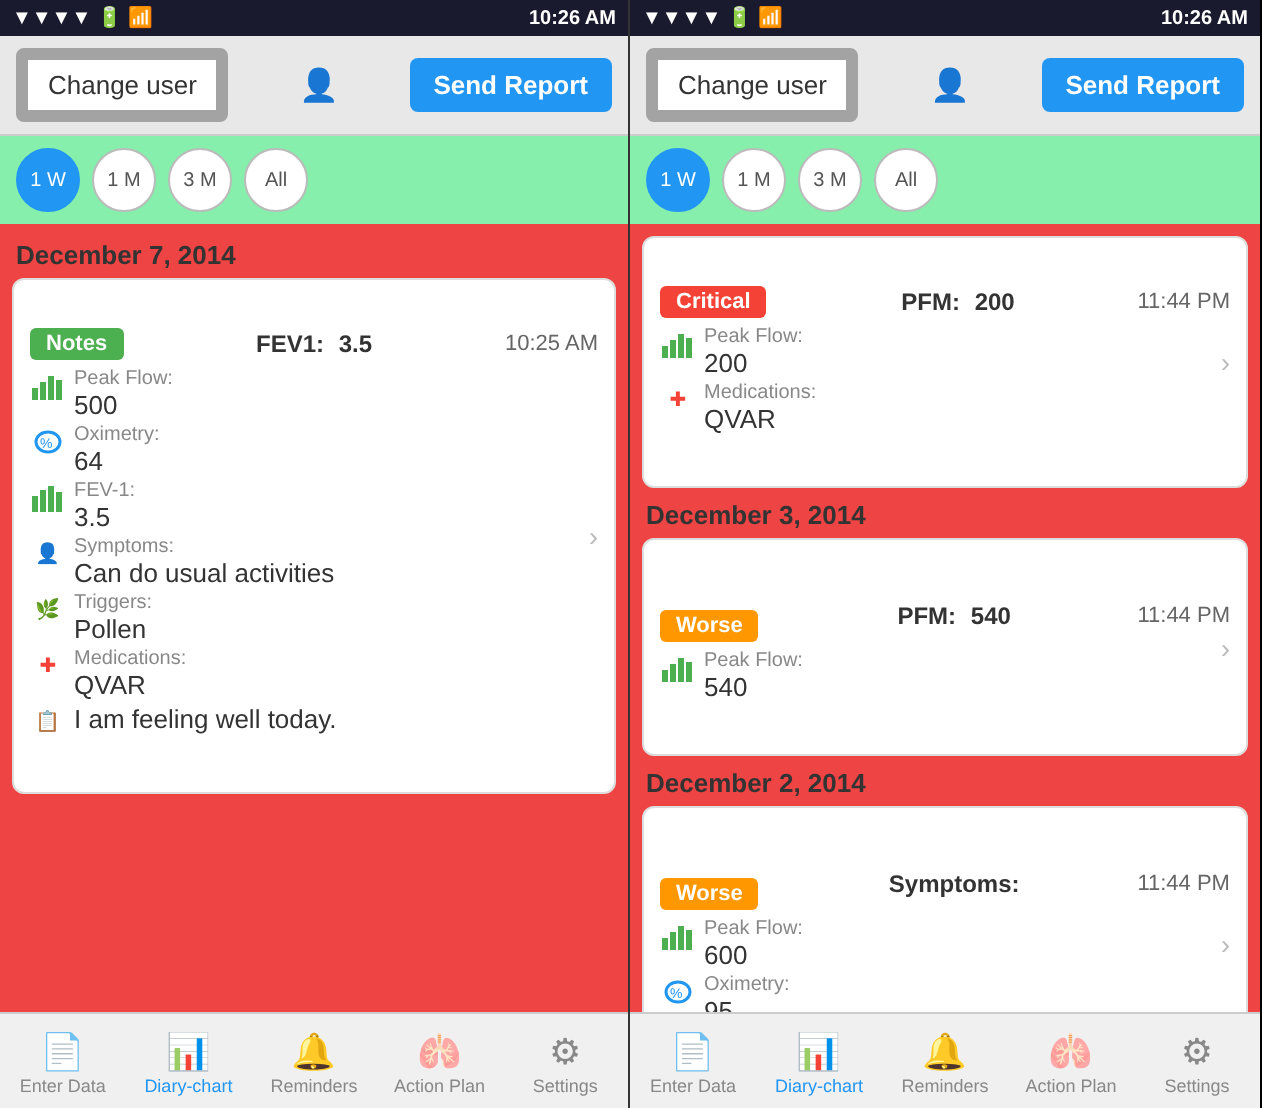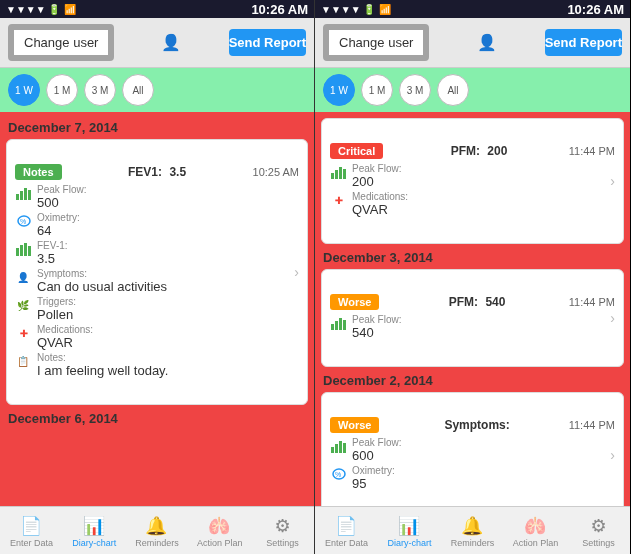--- a/index.html
+++ b/index.html
@@ -24,21 +24,21 @@
       background: #1a1a2e;
       color: white;
       font-size: 10px;
       display: flex;
       justify-content: space-between;
       align-items: center;
       padding: 2px 6px;
       height: 18px;
     }
     .status-bar-left { display: flex; gap: 3px; align-items: center; }
-    .status-time { font-size: 13px; font-weight: bold; }
+    .status-time { font-size: 10px; font-weight: bold; }
     .header {
       background: #e8e8e8;
       display: flex;
       align-items: center;
       justify-content: space-between;
       padding: 6px 8px;
       border-bottom: 1px solid #ccc;
     }
     .change-user-btn {
       border: 6px solid #a3a3a3;
@@ -49,21 +49,21 @@
       color: #333;
       display: flex;
       align-items: center;
       gap: 4px;
     }
     .send-report-btn {
       background: #2196F3;
       color: white;
       border: none;
       border-radius: 4px;
-      padding: 6px 0;
+      padding: 6px 12px;
       font-size: 13px;
       font-weight: bold;
     }
     .user-icon { font-size: 16px; color: #666; }
     .tab-filters {
       background: #86efac;
       display: flex;
       gap: 6px;
       padding: 6px 8px;
       align-items: center;
@@ -114,21 +114,21 @@
     }
     .status-badge {
       padding: 2px 8px;
       border-radius: 3px;
       font-size: 11px;
       font-weight: bold;
       color: white;
     }
     .status-well { background: #4CAF50; }
     .status-critical { background: #f44336; }
-    .status-worse { background: #FF9800; }
+    .status-worse { background: #FF9800; margin-top: 11px; }
     .entry-time { font-size: 11px; color: #666; }
     .entry-row {
       display: flex;
       align-items: flex-start;
       margin: 2px 0;
       gap: 4px;
     }
     .entry-icon {
       width: 18px;
       height: 18px;
@@ -287,28 +287,26 @@
       <div class="entry-row">
         <div class="entry-icon icon-red">✚</div>
         <div class="entry-content">
           <span class="entry-label">Medications:</span>
           <span class="entry-value">QVAR</span>
         </div>
       </div>
       <div class="entry-row">
         <div class="entry-icon">📋</div>
         <div class="entry-content">
-          <span class="entry-label">Notes:</span>
           <span class="entry-value">I am feeling well today.</span>
         </div>
       </div>
       <span class="chevron">›</span>
     </div>
 
-    <div class="date-header">December 6, 2014</div>
   </div>
 
   <div class="bottom-nav">
     <div class="nav-item">
       <span class="nav-icon">📄</span>
       <span class="nav-label">Enter Data</span>
     </div>
     <div class="nav-item active">
       <span class="nav-icon">📊</span>
       <span class="nav-label">Diary-chart</span>

